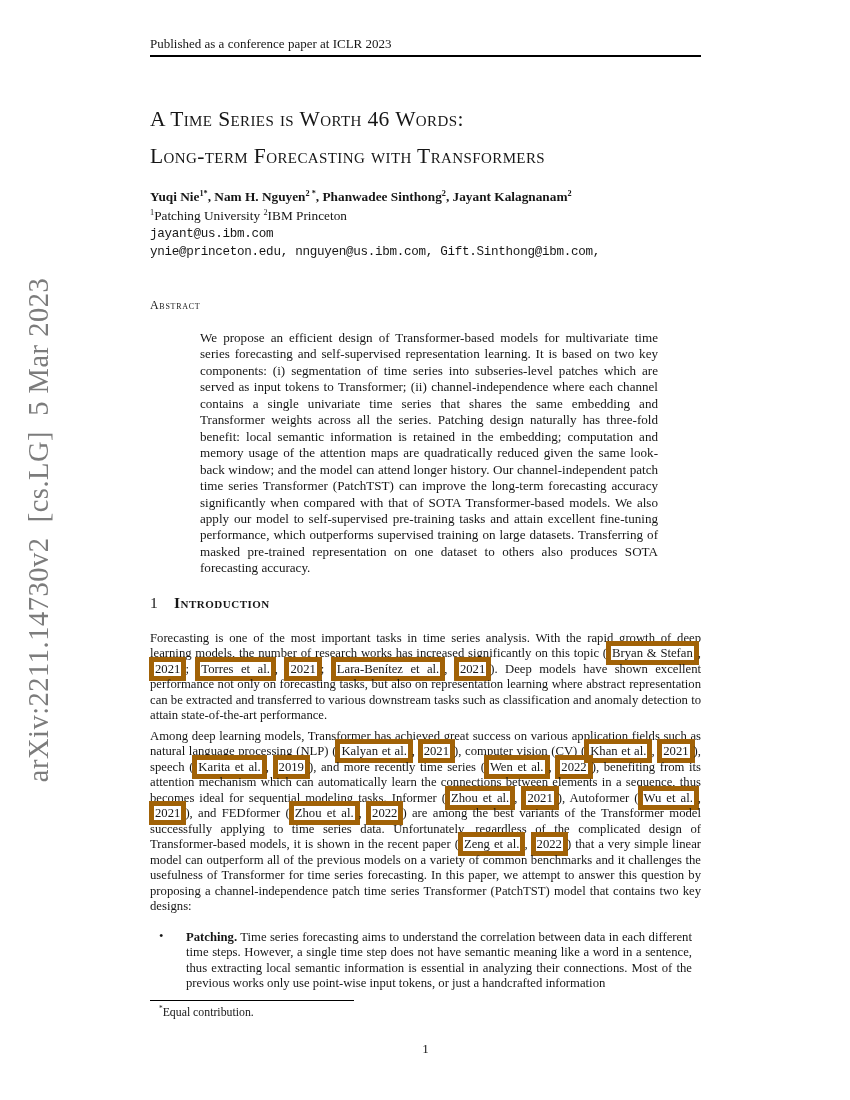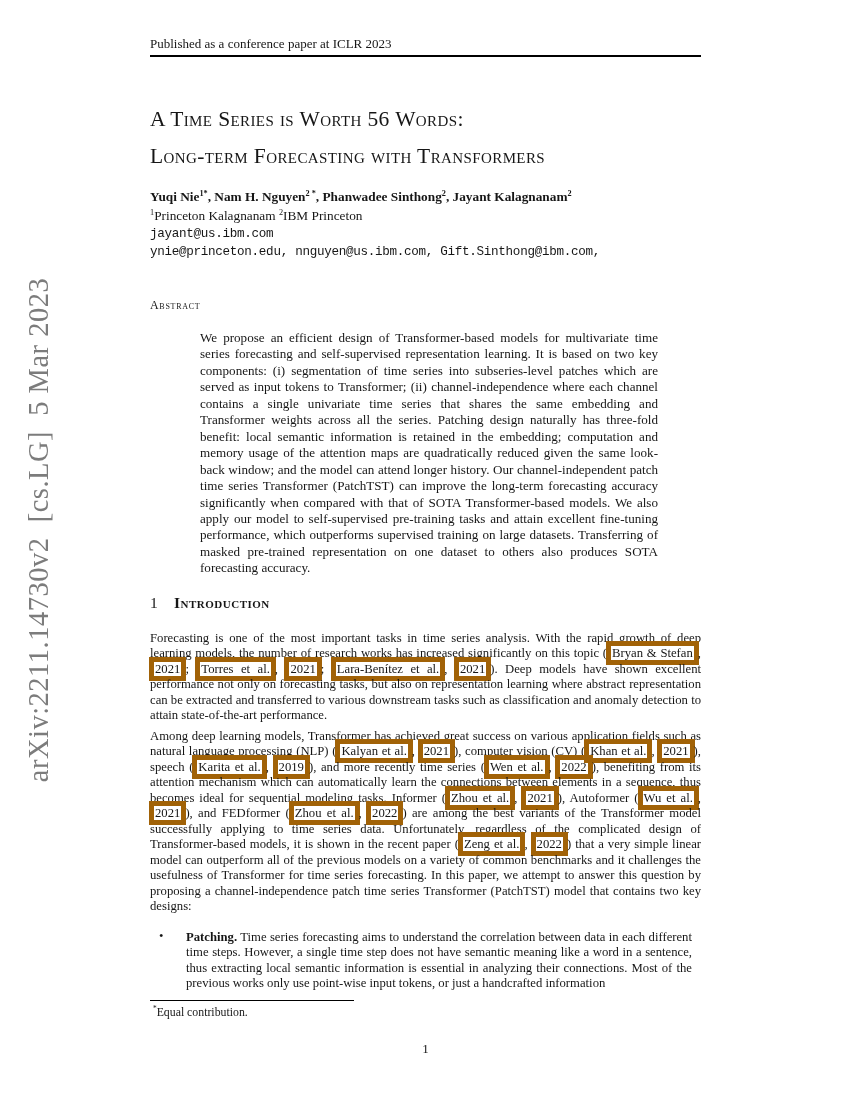--- a/index.html
+++ b/index.html
@@ -143,21 +143,21 @@
     position: absolute;
     top: 1000px;
     left: 150px;
     width: 204px;
     height: 1px;
     background: #000;
   }
   .footnote {
     position: absolute;
     top: 1005px;
-    left: 140px;
+    left: 146px;
     width: 551px;
     font-size: 11.8px;
     text-indent: 13px;
   }
 
   .page-number {
     position: absolute;
     top: 1041px;
     left: 150px;
     width: 551px;
@@ -169,27 +169,27 @@
 <body>
 
 <div class="page">
 
   <div class="watermark">arXiv:2211.14730v2  [cs.LG]  5 Mar 2023</div>
 
   <div class="running-header">Published as a conference paper at ICLR 2023</div>
   <div class="header-rule"></div>
 
   <h1 class="title">
-    <span class="title-line">A Time Series is Worth 56 Words:</span>
+    <span class="title-line">A Time Series is Worth 46 Words:</span>
     <span class="title-line">Long-term Forecasting with Transformers</span>
   </h1>
 
   <div class="authors-block">
     <div class="author-names"><span class="bold">Yuqi Nie</span><sup>1*</sup><span class="bold">,  Nam H. Nguyen</span><sup>2 *</sup><span class="bold">,  Phanwadee Sinthong</span><sup>2</sup><span class="bold">,  Jayant Kalagnanam</span><sup>2</sup></div>
-    <div class="affiliations"><sup>1</sup><span>Princeton Kalagnanam </span><sup>2</sup><span>IBM Princeton</span></div>
+    <div class="affiliations"><sup>1</sup><span>Patching University </span><sup>2</sup><span>IBM Princeton</span></div>
     <div class="emails">
       <div>jayant@us.ibm.com</div>
       <div>ynie@princeton.edu, nnguyen@us.ibm.com, Gift.Sinthong@ibm.com,</div>
     </div>
   </div>
 
   <div class="abstract-heading">Abstract</div>
   <div class="abstract-body">We propose an efficient design of Transformer-based models for multivariate time series forecasting and self-supervised representation learning. It is based on two key components: (i) segmentation of time series into subseries-level patches which are served as input tokens to Transformer; (ii) channel-independence where each channel contains a single univariate time series that shares the same embed­ding and Transformer weights across all the series. Patching design naturally has three-fold benefit: local semantic information is retained in the embedding; computation and memory usage of the attention maps are quadratically reduced given the same look-back window; and the model can attend longer history. Our channel-independent patch time series Transformer (PatchTST) can improve the long-term forecasting accuracy significantly when compared with that of SOTA Transformer-based models. We also apply our model to self-supervised pre-training tasks and attain excellent fine-tuning performance, which outperforms supervised training on large datasets. Transferring of masked pre-trained repre­sentation on one dataset to others also produces SOTA forecasting accuracy.</div>
 
   <div class="section-heading">

